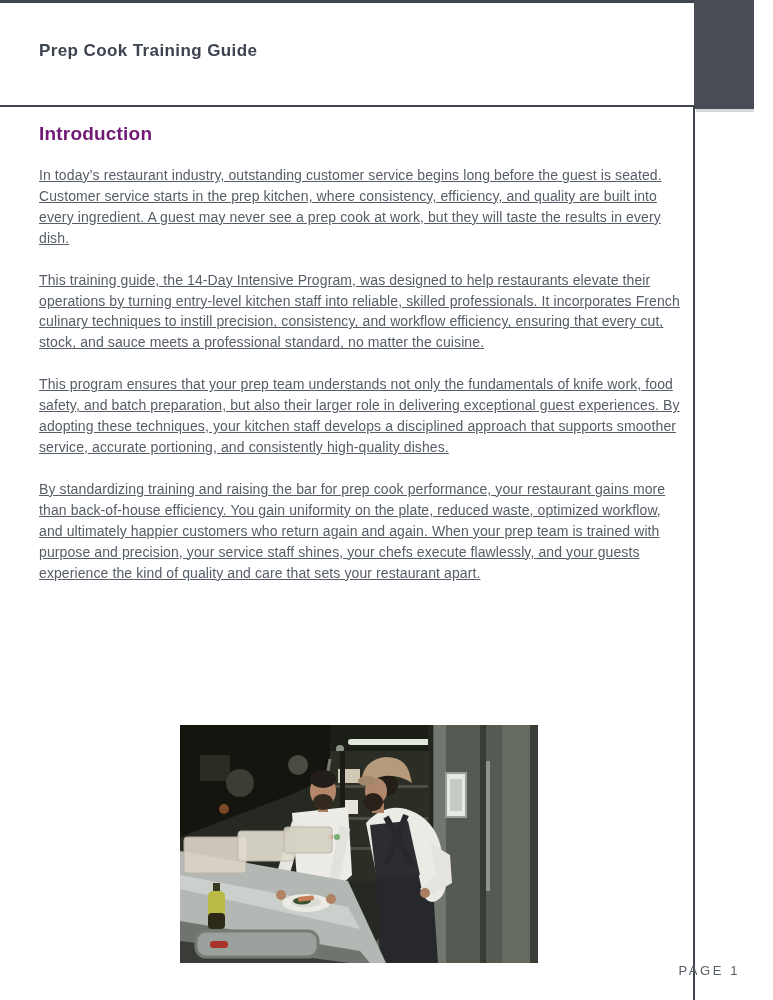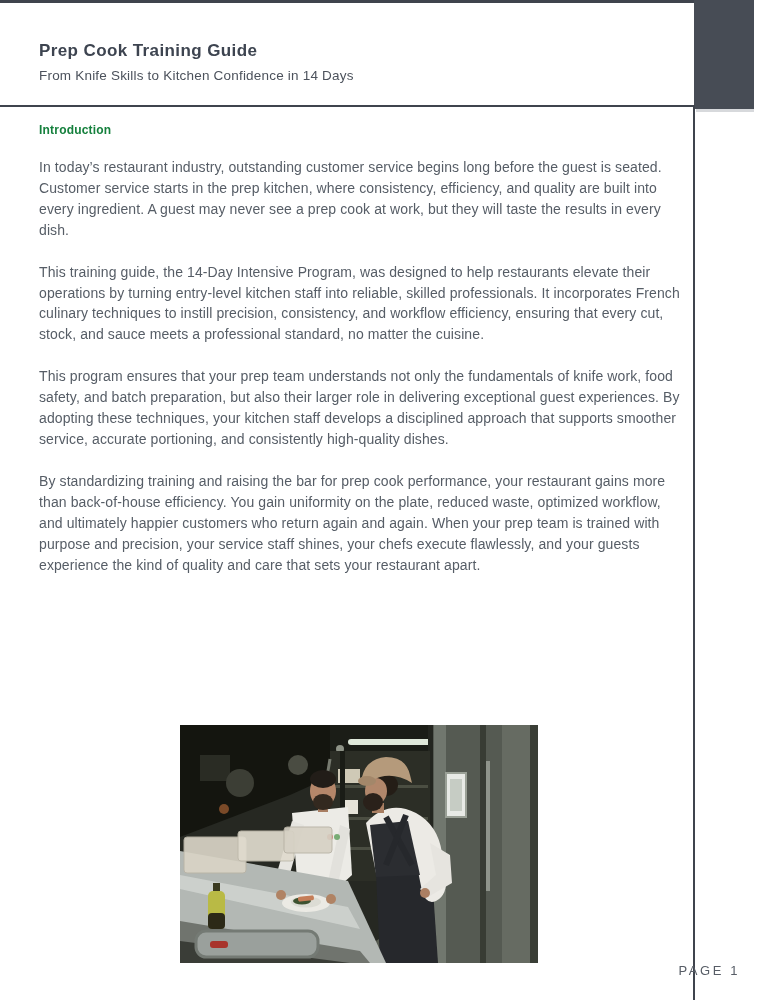--- a/index.html
+++ b/index.html
@@ -49,31 +49,32 @@
     position: absolute; top: 105px; left: 693px;
     width: 2px; height: 895px;
     background: #3f444d;
   }
   .content {
     position: absolute; left: 39px; top: 123px;
     width: 642px;
   }
   .intro-heading {
     margin: 0 0 20px 0;
-    font-size: 12px;
+    font-size: 19px;
     font-weight: bold;
     letter-spacing: 0.2px;
-    color: #15803d;
+    color: #701a75;
   }
   .content p {
     margin: 0 0 21px 0;
     font-size: 14px;
     line-height: 20.9px;
     letter-spacing: 0.1px;
     color: #565d66;
+    text-decoration: underline;
   }
   .photo-figure {
     position: absolute; left: 180px; top: 725px;
     width: 358px; height: 238px;
     margin: 0;
   }
   .photo-figure svg { display: block; }
   .page-number {
     position: absolute; top: 963px; right: 14px;
     font-size: 13px;
@@ -84,21 +85,20 @@
 </head>
 <body>
 
 <div class="page">
 
   <div class="top-bar"></div>
   <div class="corner-block"></div>
 
   <div class="header">
     <h1 class="doc-title">Prep Cook Training Guide</h1>
-    <div class="doc-subtitle">From Knife Skills to Kitchen Confidence in 14 Days</div>
   </div>
 
   <div class="header-rule"></div>
   <div class="right-light-rule"></div>
   <div class="vertical-rule"></div>
 
   <div class="content">
     <h2 class="intro-heading">Introduction</h2>
     <p>In today’s restaurant industry, outstanding customer service begins long before the guest is seated. Customer service starts in the prep kitchen, where consistency, efficiency, and quality are built into every ingredient. A guest may never see a prep cook at work, but they will taste the results in every dish.</p>
     <p>This training guide, the 14-Day Intensive Program, was designed to help restaurants elevate their operations by turning entry-level kitchen staff into reliable, skilled professionals. It incorporates French culinary techniques to instill precision, consistency, and workflow efficiency, ensuring that every cut, stock, and sauce meets a professional standard, no matter the cuisine.</p>

